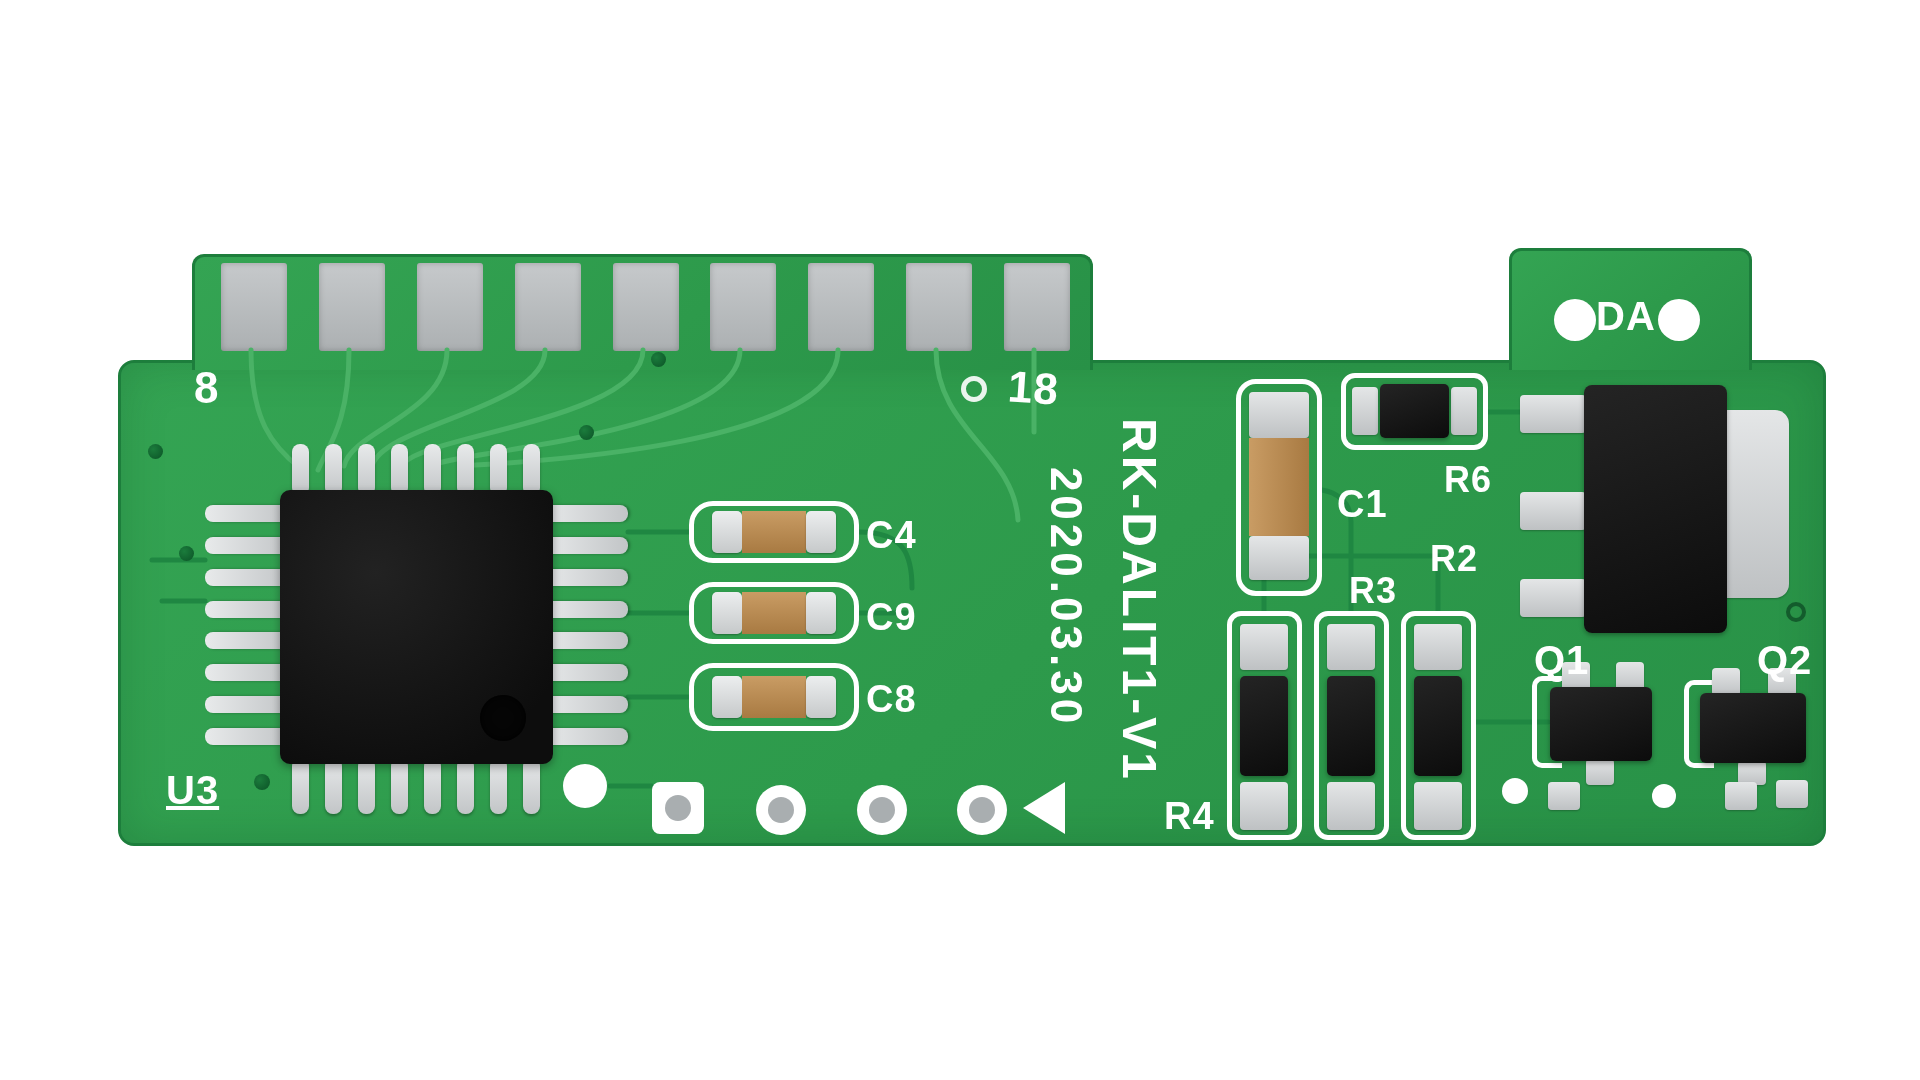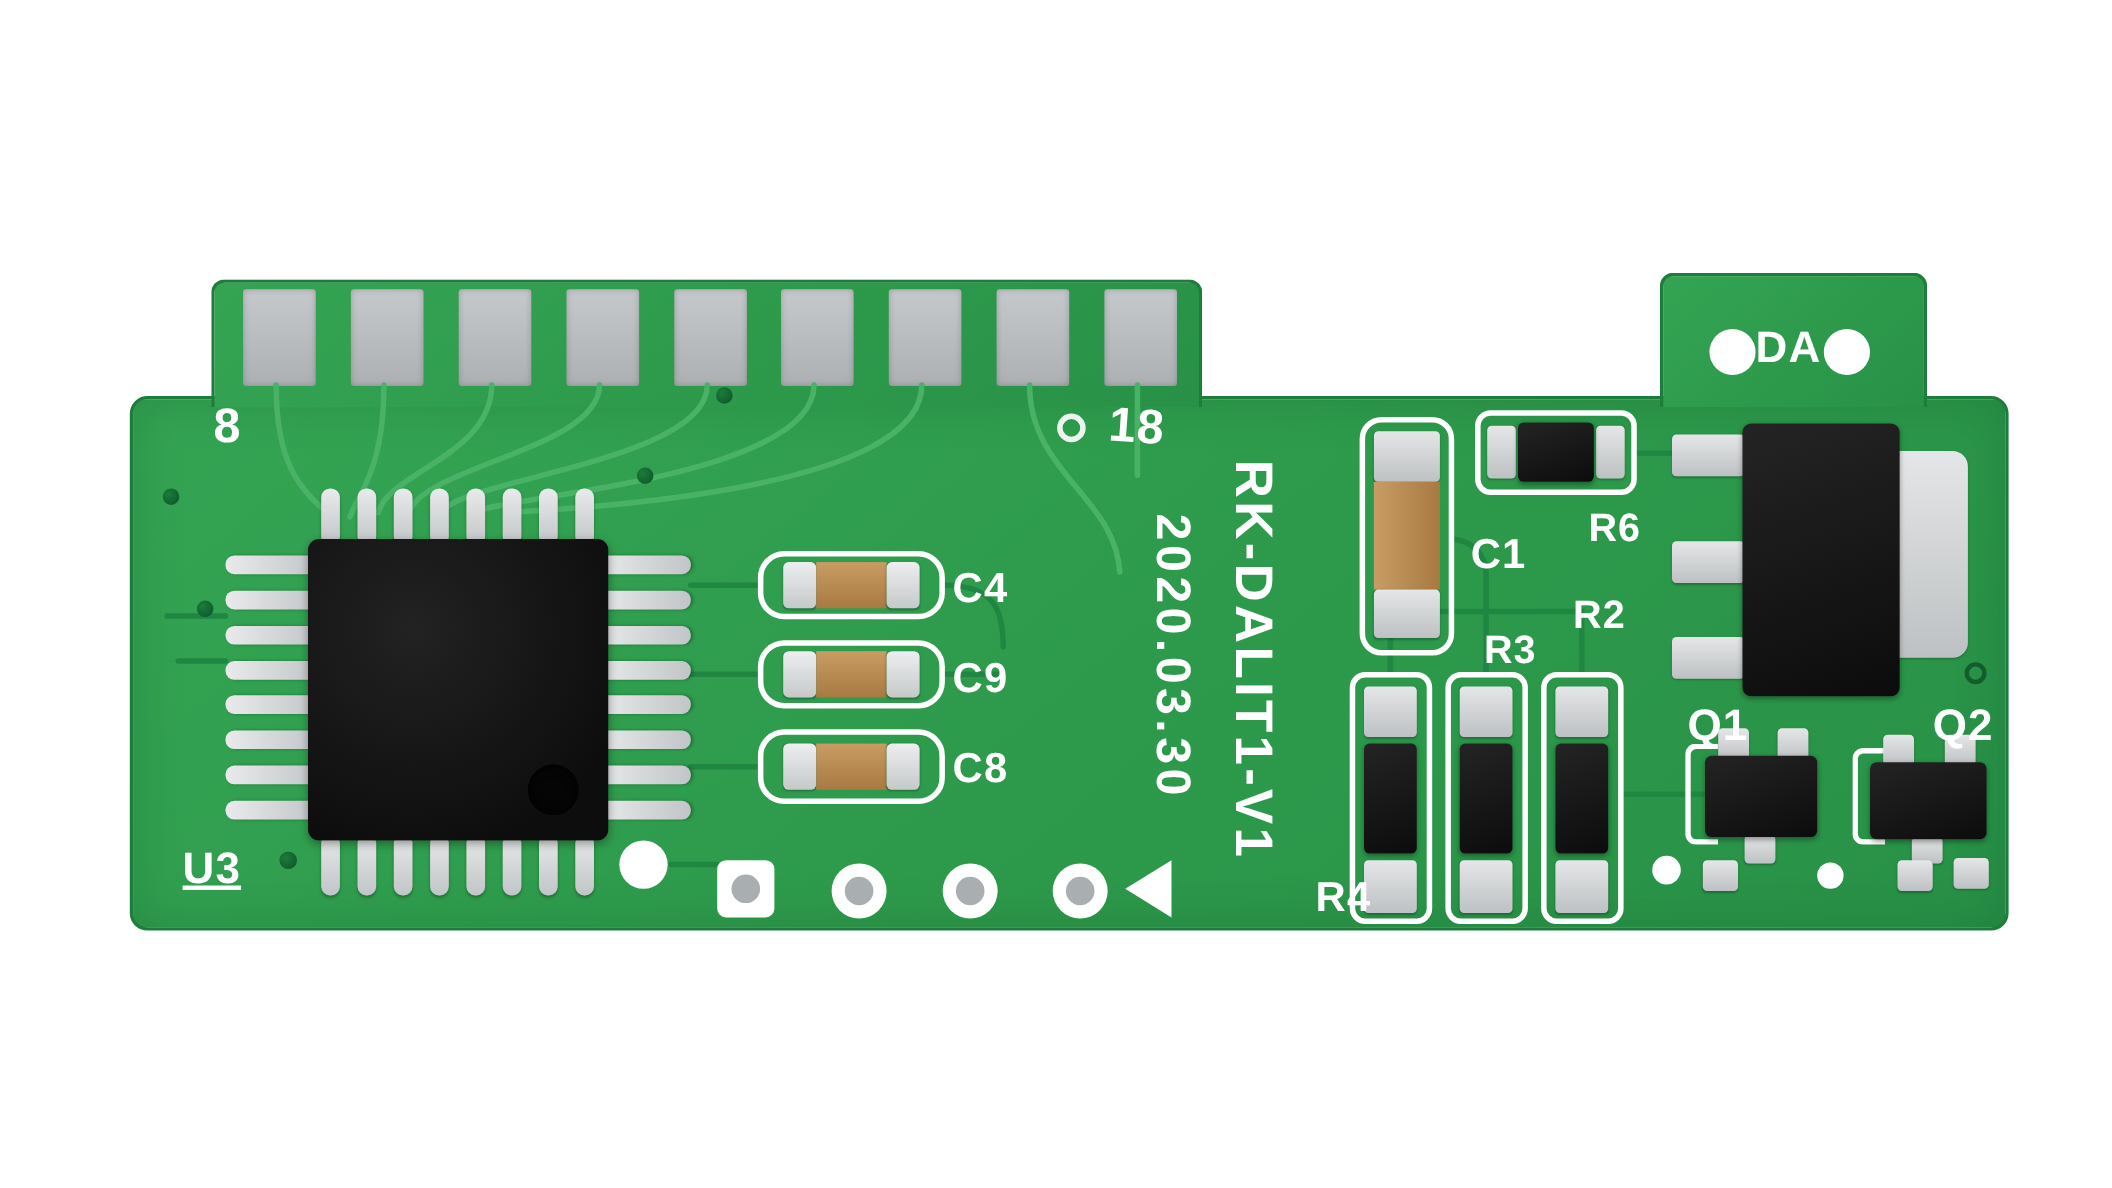--- a/index.html
+++ b/index.html
@@ -249,21 +249,21 @@
   <div class="outline" style="left:1314px;top:611px;width:75px;height:229px;border-radius:14px;">
     <div class="silver" style="left:8px;top:8px;width:48px;height:46px;"></div>
     <div class="blackc" style="left:8px;top:60px;width:48px;height:100px;"></div>
     <div class="silver" style="left:8px;top:166px;width:48px;height:48px;"></div>
   </div>
   <div class="outline" style="left:1401px;top:611px;width:75px;height:229px;border-radius:14px;">
     <div class="silver" style="left:8px;top:8px;width:48px;height:46px;"></div>
     <div class="blackc" style="left:8px;top:60px;width:48px;height:100px;"></div>
     <div class="silver" style="left:8px;top:166px;width:48px;height:48px;"></div>
   </div>
-  <div class="silk" style="left:1164px;top:797px;font-size:38px;margin-left:32px;">R4</div>
+  <div class="silk" style="left:1164px;top:797px;font-size:38px;">R4</div>
 
   <div class="qbracket" style="left:1532px;top:676px;width:30px;height:92px;"></div>
   <div class="silver" style="left:1562px;top:662px;width:28px;height:30px;"></div>
   <div class="silver" style="left:1616px;top:662px;width:28px;height:30px;"></div>
   <div class="silver" style="left:1586px;top:759px;width:28px;height:26px;"></div>
   <div class="blackc" style="left:1550px;top:687px;width:102px;height:74px;border-radius:6px;"></div>
   <div class="silk" style="left:1534px;top:640px;">Q1</div>
 
   <div class="qbracket" style="left:1684px;top:680px;width:30px;height:88px;"></div>
   <div class="silver" style="left:1712px;top:668px;width:28px;height:28px;"></div>

